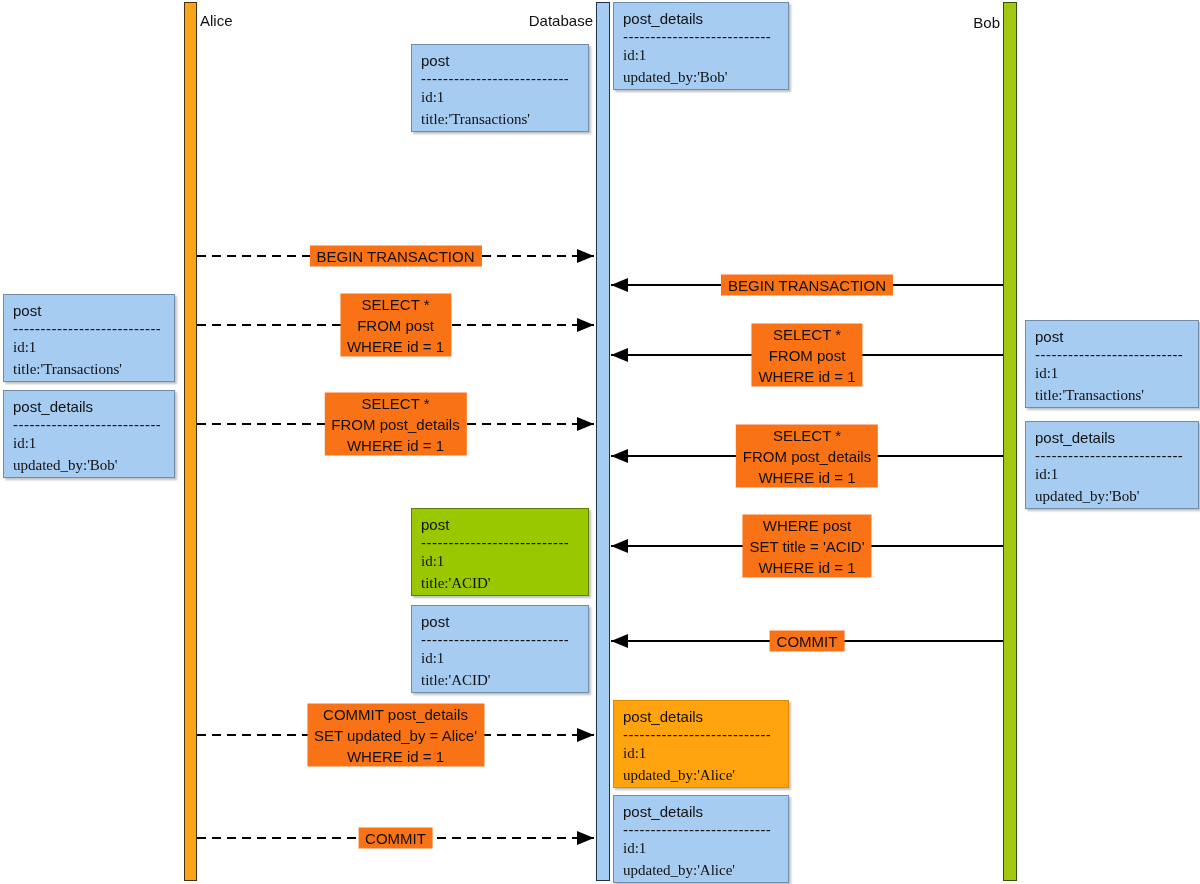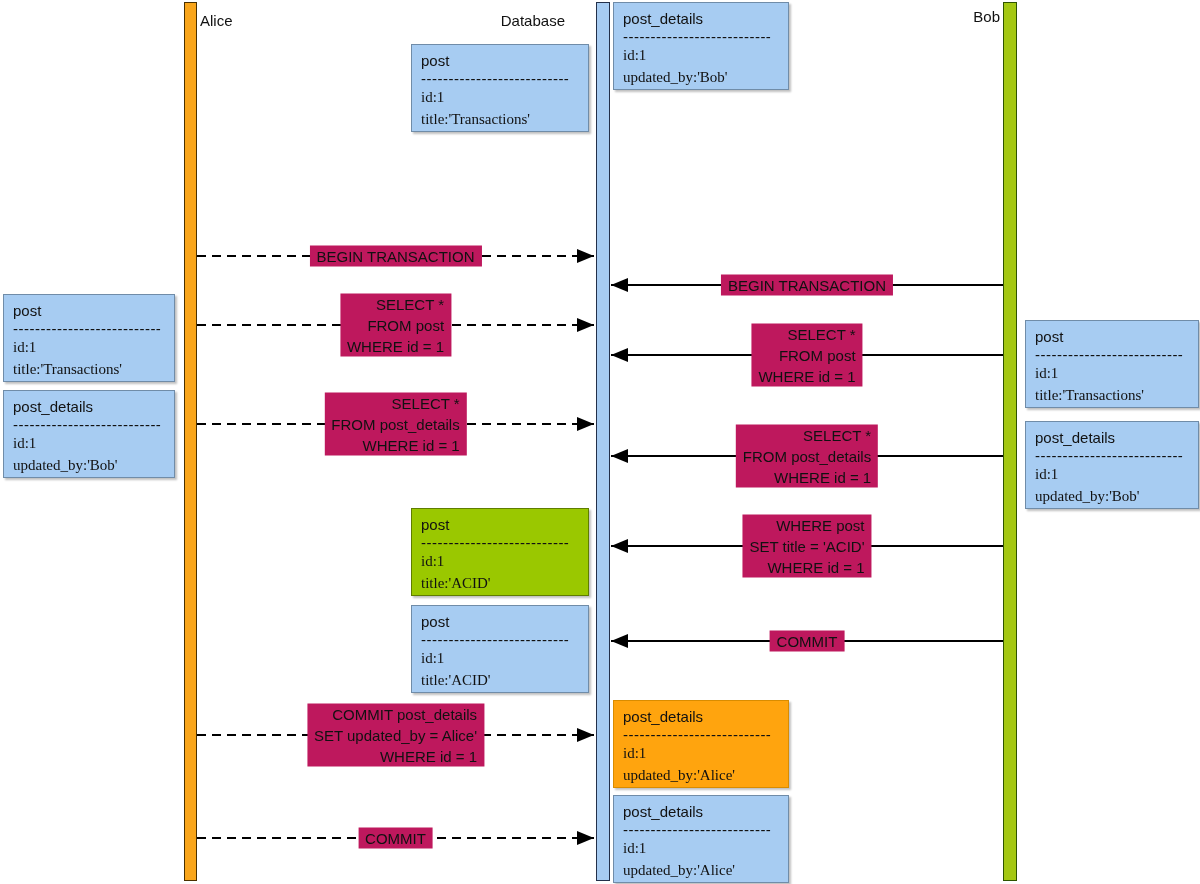--- a/index.html
+++ b/index.html
@@ -8,22 +8,22 @@
     font-family:"Liberation Sans", sans-serif;color:#111;
   }
   
   .bar{position:absolute;top:2px;height:879px;box-sizing:border-box;}
   .bar.alice{left:184px;width:13px;background:#F9A51A;border:1px solid #4a3000;}
   .bar.database{left:596px;width:14px;background:#A7CCF2;border:1px solid #23304a;}
   .bar.bob{left:1003px;width:14px;background:#A4C812;border:1px solid #2e5400;}
   
   .plabel{position:absolute;font-size:15px;line-height:18px;white-space:nowrap;}
   .plabel.alice{left:200px;top:12px;}
-  .plabel.database{right:635px;top:12px;margin-left:32px;}
-  .plabel.bob{right:200px;top:8px;}
+  .plabel.database{right:607px;top:12px;margin-left:32px;}
+  .plabel.bob{right:200px;top:14px;}
   
   .note{
     position:absolute;box-sizing:border-box;height:88px;
     padding:4px 9px 5px 9px;font-size:15px;
     box-shadow:2px 2px 2px rgba(0,0,0,0.25);
   }
   .note.blue{background:#A7CCF2;border:1px solid #708CA8;}
   .note.green{background:#9AC800;border:1px solid #5f7d00;}
   .note.orange{background:#FFA40E;border:1px solid #d98c00;}
   .note .nt{line-height:23px;}
@@ -32,22 +32,22 @@
   
   .msg{position:absolute;height:0;}
   .msg .line{position:absolute;left:0;right:0;top:-1px;height:2px;}
   .msg .line.solid{background:#000;}
   .msg .line.dashed{background:repeating-linear-gradient(90deg,#000 0 9px,transparent 9px 15px);}
   .msg .arrow{position:absolute;top:-7px;width:0;height:0;border-top:7px solid transparent;border-bottom:7px solid transparent;}
   .msg .arrow.right{right:0;border-left:17px solid #000;}
   .msg .arrow.left{left:0;border-right:17px solid #000;}
   .msg .mlabel{
     position:absolute;left:50%;top:0;transform:translate(-50%,-50%);
-    background:#be185d;padding:0 7px;font-size:15px;line-height:21px;
-    white-space:nowrap;text-align:right;z-index:2;
+    background:#f97316;padding:0 7px;font-size:15px;line-height:21px;
+    white-space:nowrap;text-align:center;z-index:2;
   }
   
   .from-alice{left:197px;width:397px;}
   .from-bob{left:611px;width:392px;}
   #m0{top:256px;} #m1{top:285px;} #m2{top:325px;} #m3{top:355px;}
   #m4{top:424px;} #m5{top:456px;} #m6{top:546px;} #m7{top:641px;}
   #m8{top:735px;} #m9{top:838px;}
   
   #n0{left:411px;top:44px;width:178px;}
   #n1{left:613px;top:2px;width:176px;}

